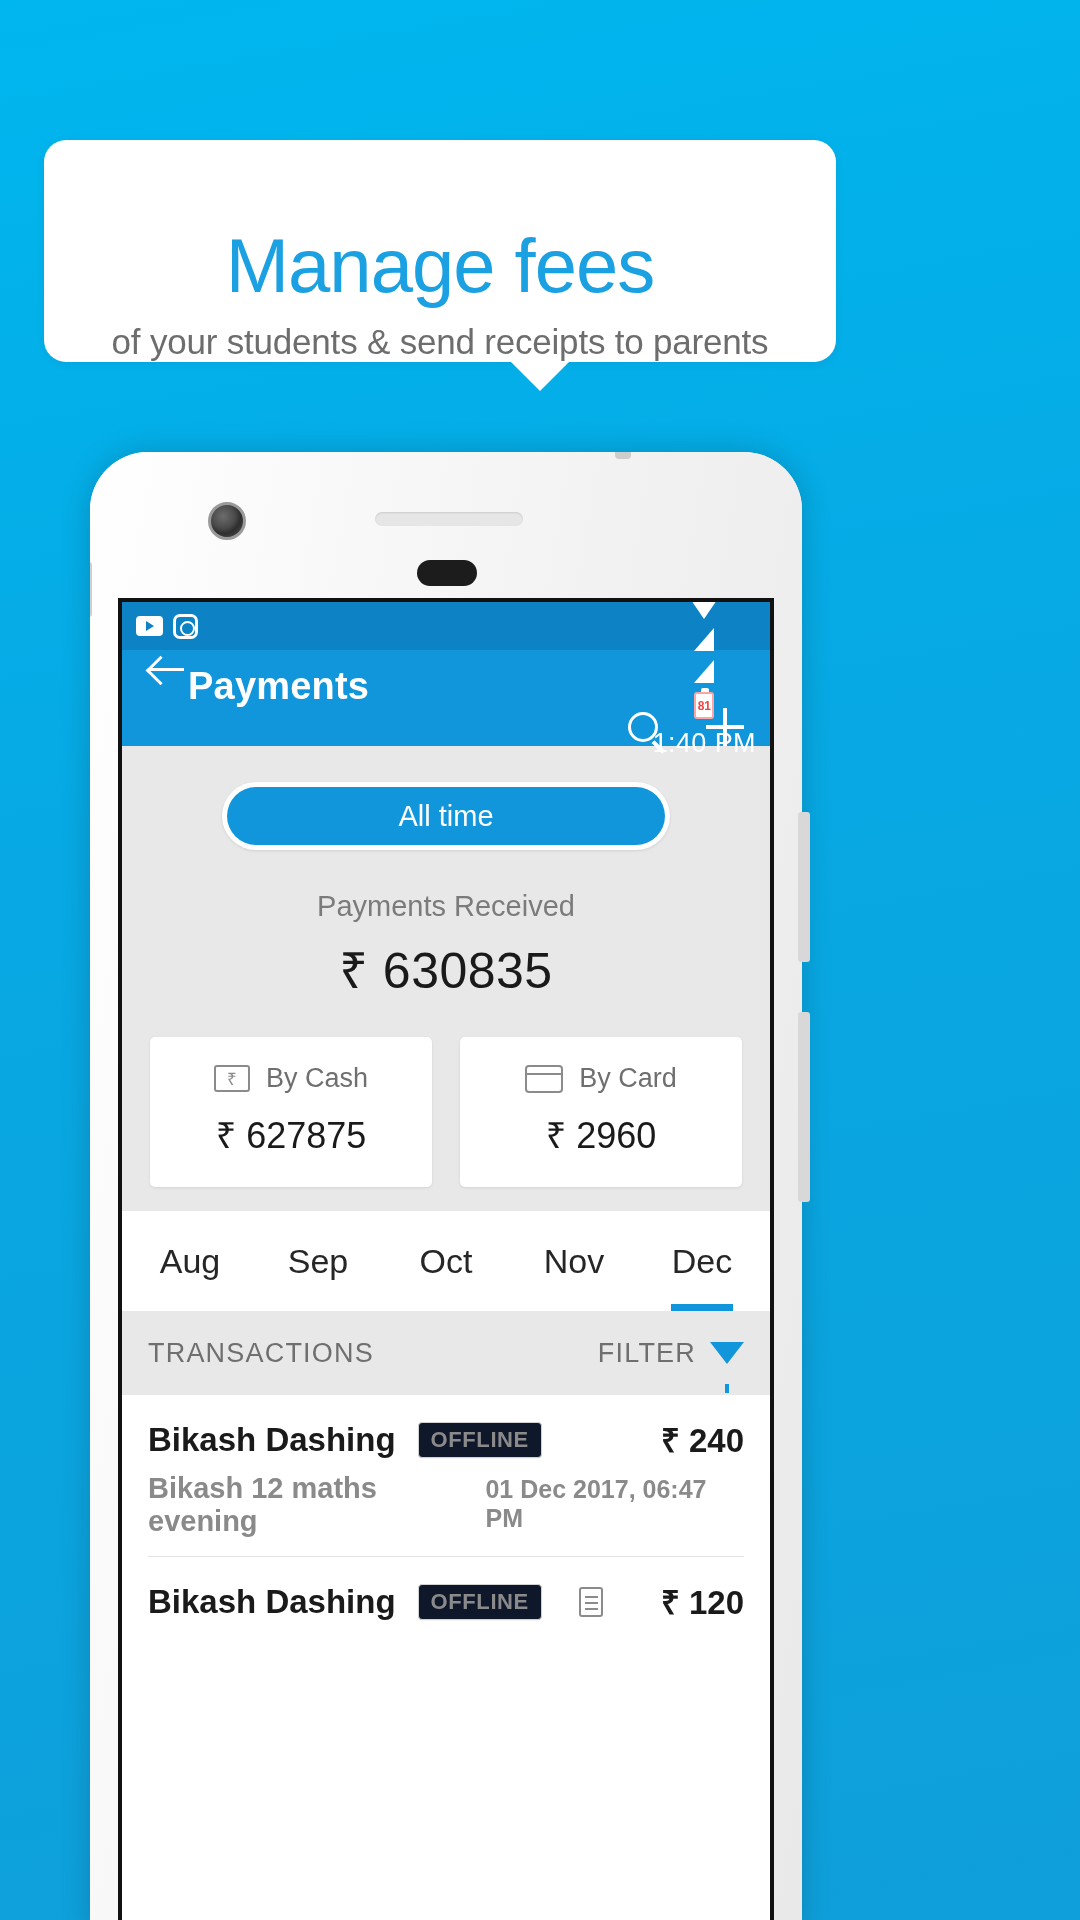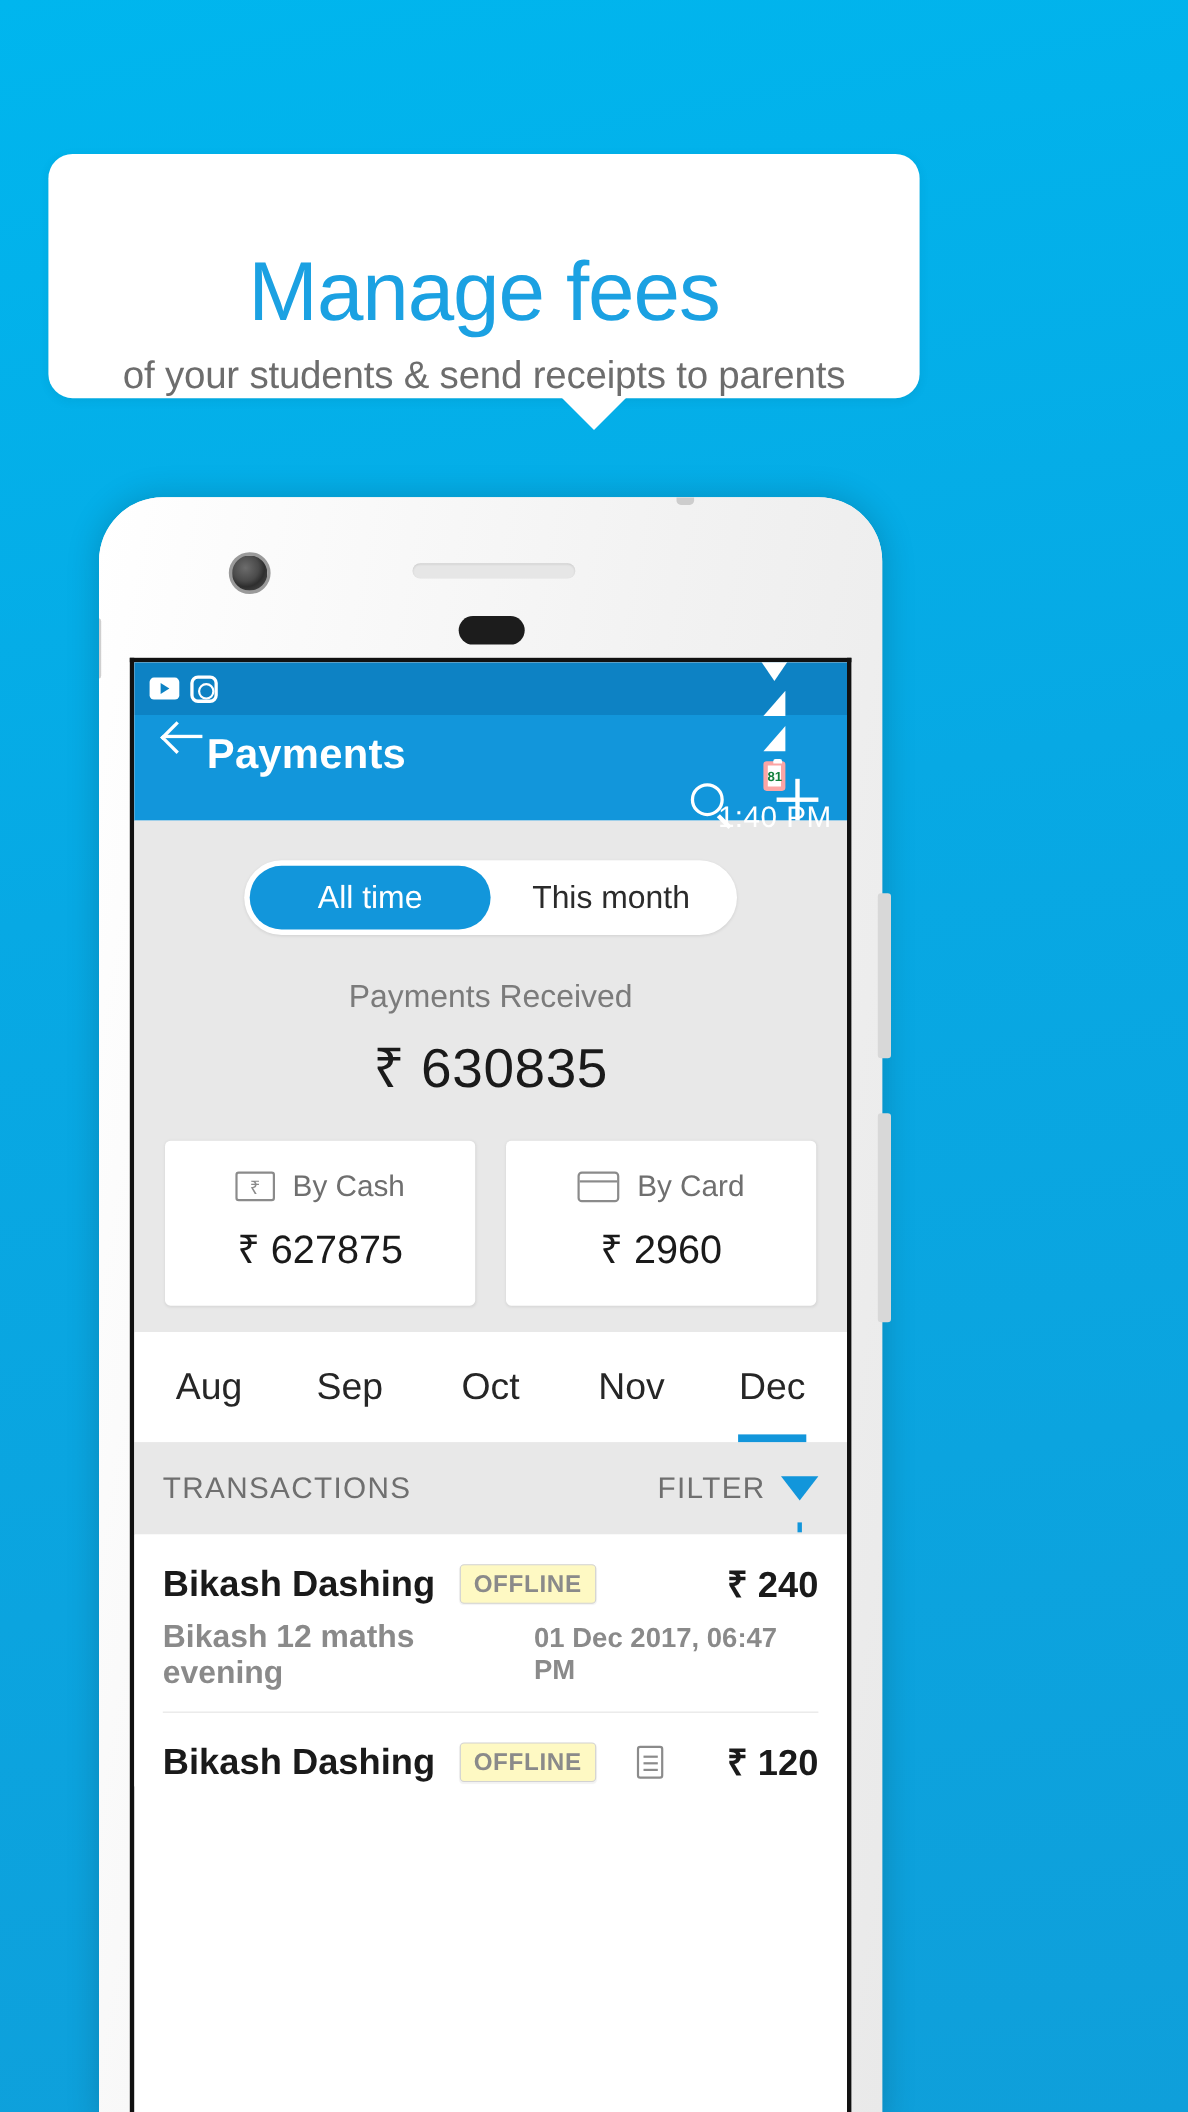--- a/index.html
+++ b/index.html
@@ -86,21 +86,21 @@
   .sb-left{display:flex;align-items:center;gap:10px;}
   .sb-right{margin-left:auto;display:flex;align-items:center;gap:9px;flex-direction:column;}
   .ic{display:inline-flex;align-items:center;justify-content:center;}
   .yt{width:27px;height:20px;background:#fff;border-radius:4px;position:relative;}
   .yt:after{content:"";position:absolute;left:10px;top:5px;border-left:8px solid #0d82c4;border-top:5px solid transparent;border-bottom:5px solid transparent;}
   .camsq{width:25px;height:25px;border:3px solid #fff;border-radius:7px;position:relative;}
   .camsq:after{content:"";position:absolute;left:4px;top:4px;width:11px;height:11px;border:2px solid #fff;border-radius:50%;}
   .hd{font-size:20px;font-weight:700;font-style:italic;letter-spacing:-.5px;}
   .wifi{width:0;height:0;border-left:15px solid transparent;border-right:15px solid transparent;border-top:22px solid #fff;}
   .sig{width:0;height:0;border-left:20px solid transparent;border-bottom:23px solid #fff;}
-  .batt{width:20px;height:27px;border:4px solid #fca5a5;border-radius:3px;display:flex;align-items:center;justify-content:center;font-size:12px;font-weight:700;color:#15803d;background:#fff;position:relative;}
+  .batt{width:20px;height:27px;border:2px solid #fca5a5;border-radius:3px;display:flex;align-items:center;justify-content:center;font-size:12px;font-weight:700;color:#ef4444;background:#fff;position:relative;}
   .batt:before{content:"";position:absolute;top:-6px;left:5px;width:8px;height:4px;background:#fff;border-radius:2px 2px 0 0;}
   .clock{font-size:27px;font-weight:400;letter-spacing:.4px;}
 
   
   .appbar{height:96px;background:#1296db;display:flex;padding:0 26px;color:#fff;flex-direction:column;}
   .back{width:38px;height:38px;position:relative;}
   .back:before{content:"";position:absolute;left:2px;top:18px;width:34px;height:3px;background:#fff;}
   .back:after{content:"";position:absolute;left:2px;top:10px;width:18px;height:18px;border-left:3px solid #fff;border-bottom:3px solid #fff;transform:rotate(45deg);}
   .apptitle{font-size:38px;font-weight:700;margin-left:40px;letter-spacing:.2px;}
   .ab-right{margin-left:auto;display:flex;align-items:center;gap:48px;}
@@ -144,21 +144,21 @@
   .txhead-l{font-size:27px;color:#6f6f6f;letter-spacing:1.2px;}
   .txhead-r{margin-left:auto;display:flex;align-items:center;gap:14px;font-size:27px;color:#6f6f6f;letter-spacing:1.2px;}
   .funnel{width:0;height:0;border-left:17px solid transparent;border-right:17px solid transparent;border-top:22px solid #1296db;position:relative;}
   .funnel:after{content:"";position:absolute;left:-2px;top:20px;width:4px;height:9px;background:#1296db;}
 
   
   .txlist{background:#fff;font-weight:bold;}
   .txrow{padding:22px 26px 0;}
   .txtop{display:flex;align-items:center;}
   .txname{font-size:33px;color:#1a1a1a;}
-  .badge{margin-left:22px;border:1px solid #d2d2d2;border-radius:4px;padding:4px 12px;font-size:22px;color:#8a8a8a;letter-spacing:.6px;background:#fef9c3;box-shadow:0 1px 1px rgba(0,0,0,.05);}
+  .badge{margin-left:22px;border:1px solid #d2d2d2;border-radius:4px;padding:4px 12px;font-size:22px;color:#8a8a8a;letter-spacing:.6px;background:#0f172a;box-shadow:0 1px 1px rgba(0,0,0,.05);}
   .txamt{margin-left:auto;font-size:33px;color:#1a1a1a;}
   .doc{margin-left:auto;width:24px;height:30px;border:2px solid #8b8b8b;border-radius:3px;position:relative;margin-right:20px;}
   .doc:after{content:"";position:absolute;left:4px;top:7px;width:13px;height:2px;background:#8b8b8b;box-shadow:0 6px 0 #8b8b8b,0 12px 0 #8b8b8b;}
   .txbot{display:flex;align-items:baseline;margin-top:10px;padding-bottom:18px;border-bottom:1px solid #e3e3e3;}
   .txdesc{font-size:29px;color:#8a8a8a;}
   .txdate{margin-left:auto;font-size:25px;color:#8a8a8a;}
 </style>
 </head>
 <body>
 
@@ -209,21 +209,20 @@
         <div class="ab-right">
           <div class="search"></div>
           <div class="plus"></div>
         </div>
       </div>
 
       <div class="summary">
         <div class="seg-wrap">
           <div class="seg">
             <div class="seg-item active">All time</div>
-            <div class="seg-item">This month</div>
           </div>
         </div>
 
         <div class="recv-label">Payments Received</div>
         <div class="recv-amt">₹ 630835</div>
 
         <div class="cards">
           <div class="card">
             <div class="card-head">
               <span class="ic-cash">₹</span>

